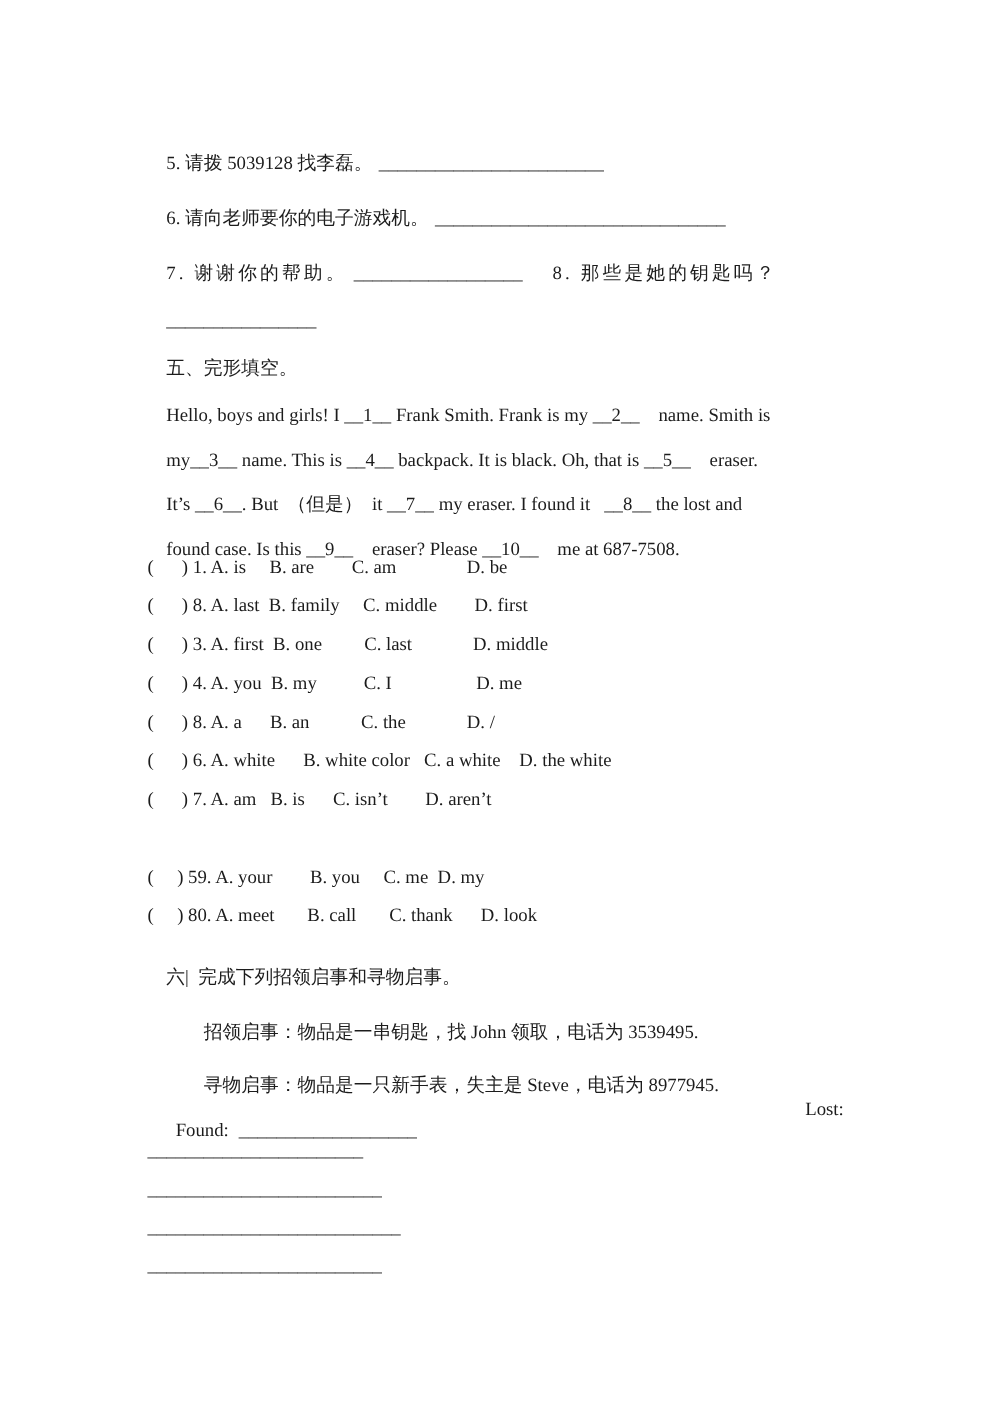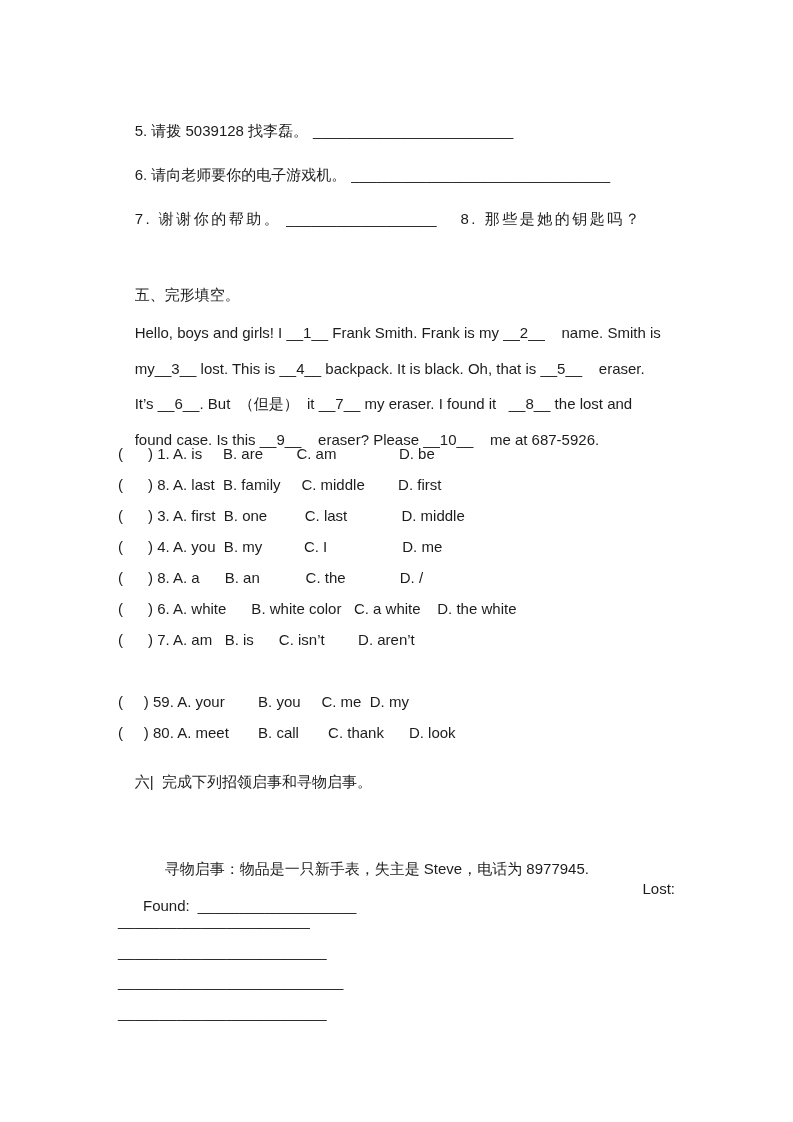--- a/index.html
+++ b/index.html
@@ -5,21 +5,21 @@
   html, body {
     margin: 0;
     padding: 0;
     background: #ffffff;
   }
   .page {
     position: relative;
     width: 793px;
     height: 1122px;
     background: #ffffff;
-    font-family: Liberation Sans, sans-serif;
+    font-family: Liberation Serif, serif;
     font-size: 15px;
     color: #1c1c1c;
     overflow: hidden;
   }
   .line {
     position: absolute;
     left: 118px;
     white-space: pre;
     line-height: 18px;
   }
@@ -63,52 +63,58 @@
   </div>
 
   <div class="line" style="top:148px">
     <span>6. 请向老师要你的电子游戏机。</span><span class="blank">_______________________________</span>
   </div>
 
   <div class="line" style="top:192px">
     <span class="spaced">7. 谢谢你的帮助。</span><span class="blank">__________________</span><span class="spaced gap-before">8. 那些是她的钥匙吗？</span>
   </div>
 
+  <div class="line" style="top:230px">
+    <span>________________</span>
+  </div>
 
   <div class="line" style="top:268px">
     <span>五、完形填空。</span>
   </div>
 
   <div class="line passage-line" style="top:306px">
     <span>Hello, boys and girls! I __1__ Frank Smith. Frank is my __2__    name. Smith is</span>
   </div>
   <div class="line passage-line" style="top:342px">
-    <span>my__3__ lost. This is __4__ backpack. It is black. Oh, that is __5__    eraser.</span>
+    <span>my__3__ name. This is __4__ backpack. It is black. Oh, that is __5__    eraser.</span>
   </div>
   <div class="line passage-line" style="top:377px">
     <span>It’s __6__. But  （但是）  it __7__ my eraser. I found it   __8__ the lost and</span>
   </div>
   <div class="line passage-line" style="top:413px">
-    <span>found case. Is this __9__    eraser? Please __10__    me at 687-5926.</span>
+    <span>found case. Is this __9__    eraser? Please __10__    me at 687-7508.</span>
   </div>
 
   <div class="line choice-row" style="top:445px"><span>(      ) 1. A. is     B. are        C. am               D. be</span></div>
   <div class="line choice-row" style="top:476px"><span>(      ) 8. A. last  B. family     C. middle        D. first</span></div>
   <div class="line choice-row" style="top:507px"><span>(      ) 3. A. first  B. one         C. last             D. middle</span></div>
   <div class="line choice-row" style="top:538px"><span>(      ) 4. A. you  B. my          C. I                  D. me</span></div>
   <div class="line choice-row" style="top:569px"><span>(      ) 8. A. a      B. an           C. the             D. /</span></div>
   <div class="line choice-row" style="top:600px"><span>(      ) 6. A. white      B. white color   C. a white    D. the white</span></div>
   <div class="line choice-row" style="top:631px"><span>(      ) 7. A. am   B. is      C. isn’t        D. aren’t</span></div>
   <div class="line choice-row" style="top:693px"><span>(     ) 59. A. your        B. you     C. me  D. my</span></div>
   <div class="line choice-row" style="top:724px"><span>(     ) 80. A. meet       B. call       C. thank      D. look</span></div>
 
   <div class="line" style="top:755px">
     <span>六|  完成下列招领启事和寻物启事。</span>
   </div>
 
+  <div class="line indent" style="top:799px">
+    <span>招领启事：物品是一串钥匙，找 John 领取，电话为 3539495.</span>
+  </div>
 
   <div class="line indent" style="top:842px">
     <span>寻物启事：物品是一只新手表，失主是 Steve，电话为 8977945.</span>
   </div>
 
   <div class="found-row" style="top:880px">
     <span class="found-left">
       <span>Found:</span><span class="blank">___________________</span>
     </span>
     <span>Lost:</span>

